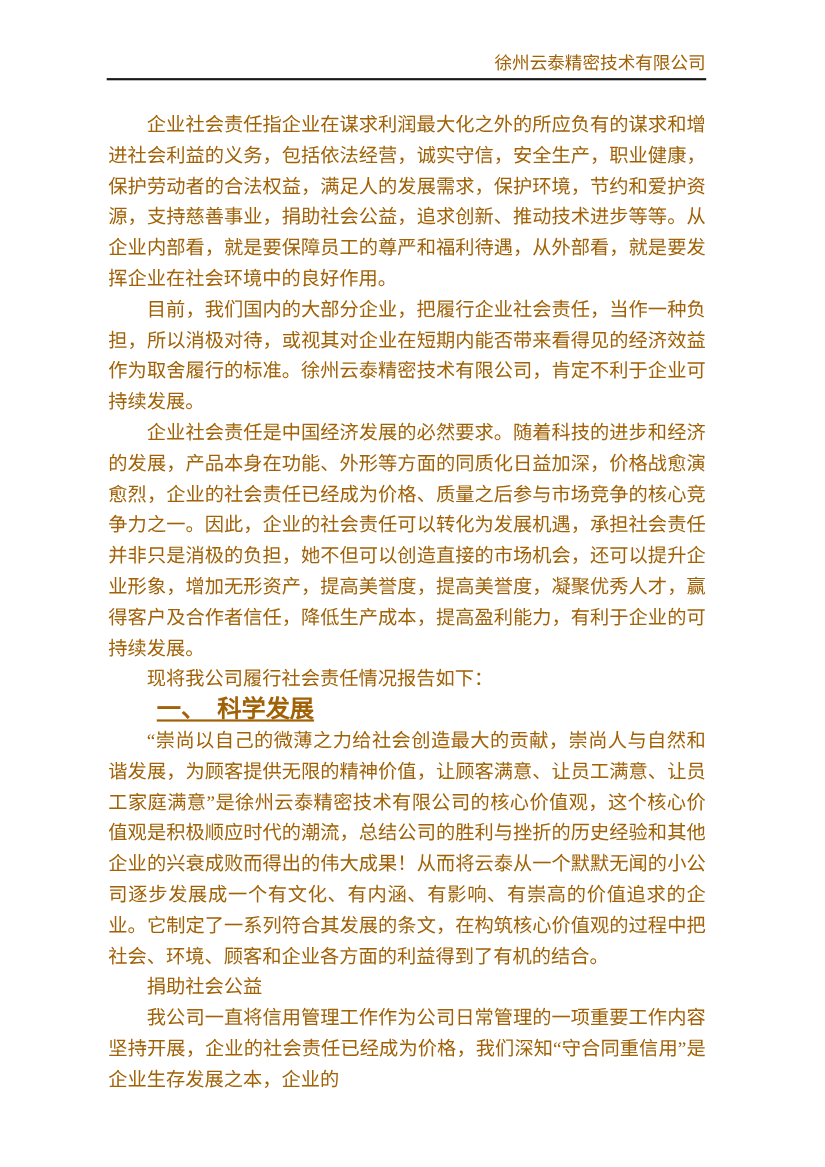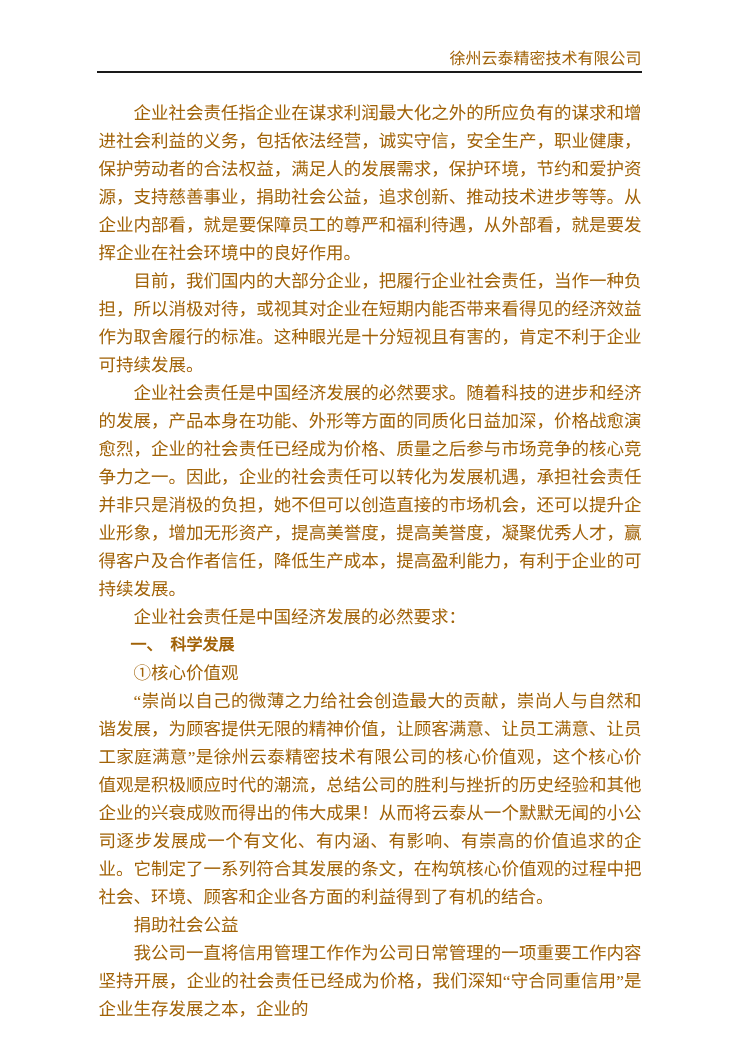--- a/index.html
+++ b/index.html
@@ -36,24 +36,25 @@
     text-justify: inter-ideograph;
   }
   .doc-body p {
     margin: 0;
     padding: 0;
     text-indent: 2em;
   }
   .section-heading {
     margin: 0;
     padding: 0;
-    font-size: 16px;
+    font-size: 22px;
     font-weight: bold;
     line-height: 28px;
     text-indent: 0;
+    text-decoration: underline;
   }
   .sub-heading {
     margin: 0;
     padding: 0;
     font-size: 17.5px;
     font-weight: normal;
     line-height: 28px;
     text-indent: 0;
   }
 </style>
@@ -63,29 +64,28 @@
 <div class="page">
 
   <div class="doc-header">
     <span>徐州云泰精密技术有限公司</span>
   </div>
 
   <div class="doc-body">
 
     <p>企业社会责任指企业在谋求利润最大化之外的所应负有的谋求和增进社会利益的义务，包括依法经营，诚实守信，安全生产，职业健康，保护劳动者的合法权益，满足人的发展需求，保护环境，节约和爱护资源，支持慈善事业，捐助社会公益，追求创新、推动技术进步等等。从企业内部看，就是要保障员工的尊严和福利待遇，从外部看，就是要发挥企业在社会环境中的良好作用。</p>
 
-    <p>目前，我们国内的大部分企业，把履行企业社会责任，当作一种负担，所以消极对待，或视其对企业在短期内能否带来看得见的经济效益作为取舍履行的标准。这种眼光是十分短视且有害的，肯定不利于企业可持续发展。</p>
+    <p>目前，我们国内的大部分企业，把履行企业社会责任，当作一种负担，所以消极对待，或视其对企业在短期内能否带来看得见的经济效益作为取舍履行的标准。徐州云泰精密技术有限公司，肯定不利于企业可持续发展。</p>
 
     <p>企业社会责任是中国经济发展的必然要求。随着科技的进步和经济的发展，产品本身在功能、外形等方面的同质化日益加深，价格战愈演愈烈，企业的社会责任已经成为价格、质量之后参与市场竞争的核心竞争力之一。因此，企业的社会责任可以转化为发展机遇，承担社会责任并非只是消极的负担，她不但可以创造直接的市场机会，还可以提升企业形象，增加无形资产，提高美誉度，提高美誉度，凝聚优秀人才，赢得客户及合作者信任，降低生产成本，提高盈利能力，有利于企业的可持续发展。</p>
 
-    <p>企业社会责任是中国经济发展的必然要求：</p>
+    <p>现将我公司履行社会责任情况报告如下：</p>
 
     <p class="section-heading">一、　科学发展</p>
 
-    <p class="sub-heading">①核心价值观</p>
 
 
     <p>“崇尚以自己的微薄之力给社会创造最大的贡献，崇尚人与自然和谐发展，为顾客提供无限的精神价值，让顾客满意、让员工满意、让员工家庭满意”是徐州云泰精密技术有限公司的核心价值观，这个核心价值观是积极顺应时代的潮流，总结公司的胜利与挫折的历史经验和其他企业的兴衰成败而得出的伟大成果！从而将云泰从一个默默无闻的小公司逐步发展成一个有文化、有内涵、有影响、有崇高的价值追求的企业。它制定了一系列符合其发展的条文，在构筑核心价值观的过程中把社会、环境、顾客和企业各方面的利益得到了有机的结合。</p>
 
     <p class="sub-heading">捐助社会公益</p>
 
     <p>我公司一直将信用管理工作作为公司日常管理的一项重要工作内容坚持开展，企业的社会责任已经成为价格，我们深知“守合同重信用”是企业生存发展之本，企业的</p>
 
   </div>
 

